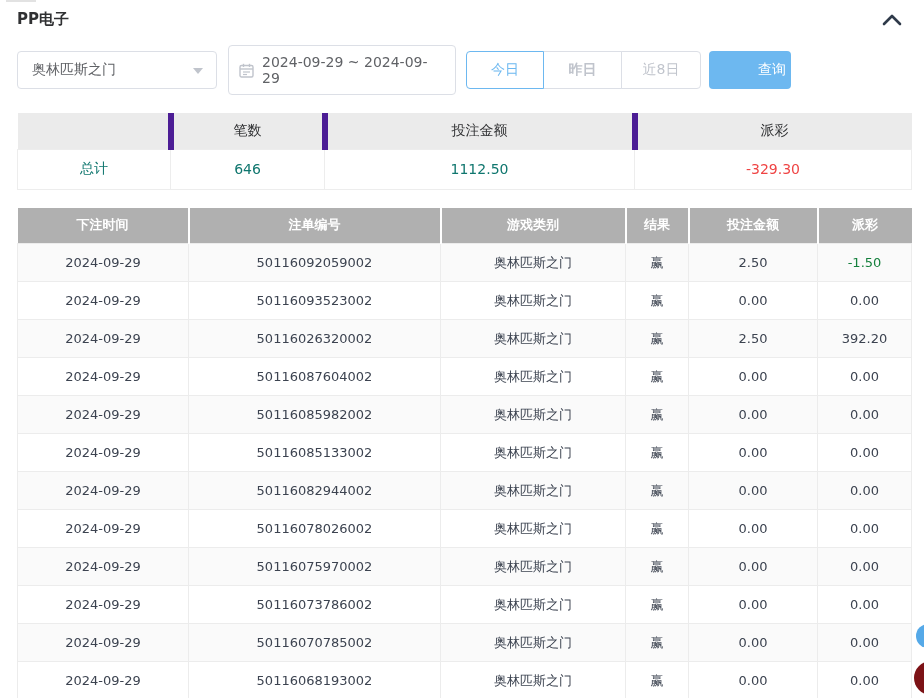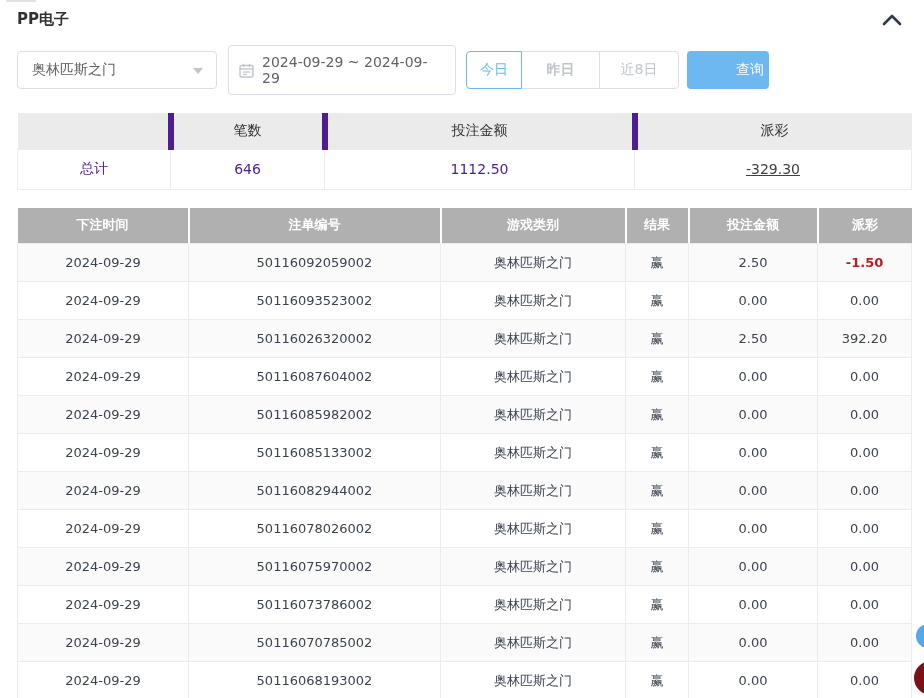--- a/index.html
+++ b/index.html
@@ -30,57 +30,57 @@
     margin-left: 11px; width: 228px; height: 50px; border: 1px solid #dcdfe6; border-radius: 4px;
     display: flex; align-items: center; padding: 0 10px; font-size: 14px; color: #606266;
     background: #fff; cursor: pointer;
   }
   .date-box svg { margin-right: 8px; flex: 0 0 auto; }
   .btn-group { display: flex; margin-left: 10px; }
   .qbtn {
     height: 38px; background: #fff; border: 1px solid #dcdfe6; font-size: 14px; color: #c0c4cc;
     cursor: pointer; font-family: inherit; padding: 0;
   }
-  .qbtn:nth-child(1) { width: 56px; border-radius: 4px 0 0 4px; }
+  .qbtn:nth-child(1) { width: 78px; border-radius: 4px 0 0 4px; }
   .qbtn:nth-child(2) { width: 79px; margin-left: -1px; font-weight: bold; }
   .qbtn:nth-child(3) { width: 80px; margin-left: -1px; border-radius: 0 4px 4px 0; }
   .qbtn.active { border-color: #6db8f0; color: #6db8f0; position: relative; z-index: 1; }
   .search-btn {
     margin-left: 8px; width: 82px; height: 38px; background: #6db8f0; color: #fff;
     border: none; border-radius: 4px; font-size: 14px; cursor: pointer; font-family: inherit; padding-left: 44px;
   }
 
   
   table { border-collapse: collapse; table-layout: fixed; width: 894px; margin: 0 17px; font-size: 13px; }
   td, th { text-align: center; overflow: hidden; white-space: nowrap; }
 
   .summary-table { margin-top: 24px; }
   .summary-table th {
     background: #ebebeb; height: 36px; font-weight: normal; font-size: 14px; color: #303133;
     border-right: 6px solid #4c1d95;
   }
   .summary-table th:last-child { border-right: none; }
   .summary-table td {
-    height: 40px; font-size: 14px; color: #4c1d95;
+    height: 40px; font-size: 14px; color: #0f766e;
     border: 1px solid #ededed; background: #fff;
   }
-  .summary-table td.neg { color: #404040; text-decoration: underline; }
+  .summary-table td.neg { color: #ef4444; }
 
   .records-table { margin-top: 18px; }
   .records-table th {
     background: #b0b0b0; color: #fff; height: 36px; font-size: 13px; font-weight: bold;
     border-right: 2px solid #fff;
     margin-left: 44px;
   }
   .records-table th:last-child { border-right: none; }
   .records-table td {
     height: 38px; color: #3c4350; border: 1px solid #ececec; background: #fff;
   }
   .records-table tbody tr:nth-child(odd) td { background: #fafafa; }
-  .records-table td.neg { color: #b91c1c; font-weight: bold; }
+  .records-table td.neg { color: #15803d; }
 
   
   .float-circle { position: absolute; border-radius: 50%; cursor: pointer; }
   .float-blue { right: -16px; top: 624px; width: 24px; height: 24px; background: #55a9e8; }
   .float-red  { right: -24px; top: 661px; width: 34px; height: 34px; background: #7c1216; }
 </style>
 </head>
 <body>
 
 <div class="page">

